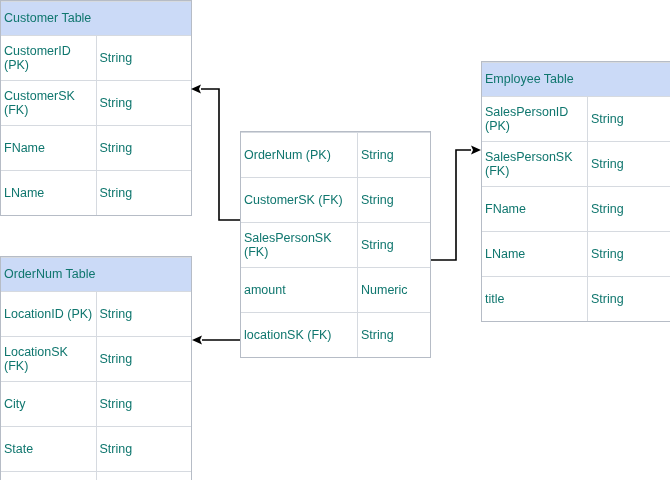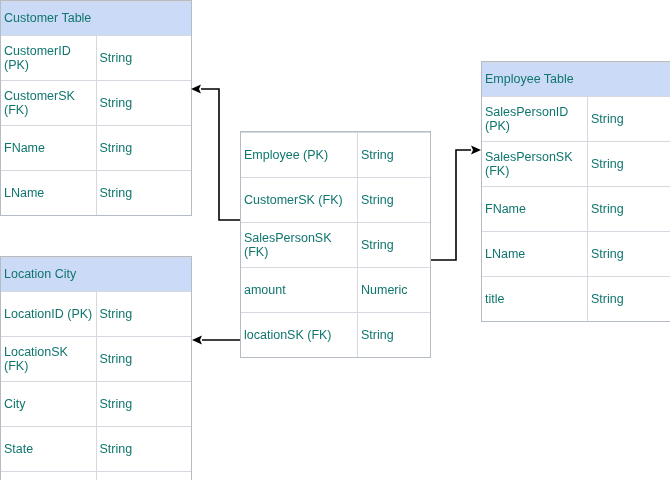--- a/index.html
+++ b/index.html
@@ -102,21 +102,21 @@
         <td style="height:40px;">String</td>
       </tr>
     </tbody>
       </table>
   </div>
 
   <div class="er-table" id="tbl-location">
     <table class="tbl">
       <tbody>
           <tr>
-        <td class="tbl-title" colspan="2">Location City</td>
+        <td class="tbl-title" colspan="2">OrderNum Table</td>
       </tr>
       <tr>
         <td style="width:108px;height:40px;">LocationID (PK)</td>
         <td style="height:40px;">String</td>
       </tr>
       <tr>
         <td style="width:108px;height:40px;">LocationSK (FK)</td>
         <td style="height:40px;">String</td>
       </tr>
       <tr>
@@ -132,21 +132,21 @@
         <td style="height:40px;">Integer</td>
       </tr>
     </tbody>
       </table>
   </div>
 
   <div class="er-table" id="tbl-orders">
     <table class="tbl">
       <tbody>
       <tr>
-        <td style="width:110px;height:40px;">Employee (PK)</td>
+        <td style="width:110px;height:40px;">OrderNum (PK)</td>
         <td style="height:40px;">String</td>
       </tr>
       <tr>
         <td style="width:110px;height:40px;">CustomerSK (FK)</td>
         <td style="height:40px;">String</td>
       </tr>
       <tr>
         <td style="width:110px;height:40px;">SalesPersonSK (FK)</td>
         <td style="height:40px;">String</td>
       </tr>

